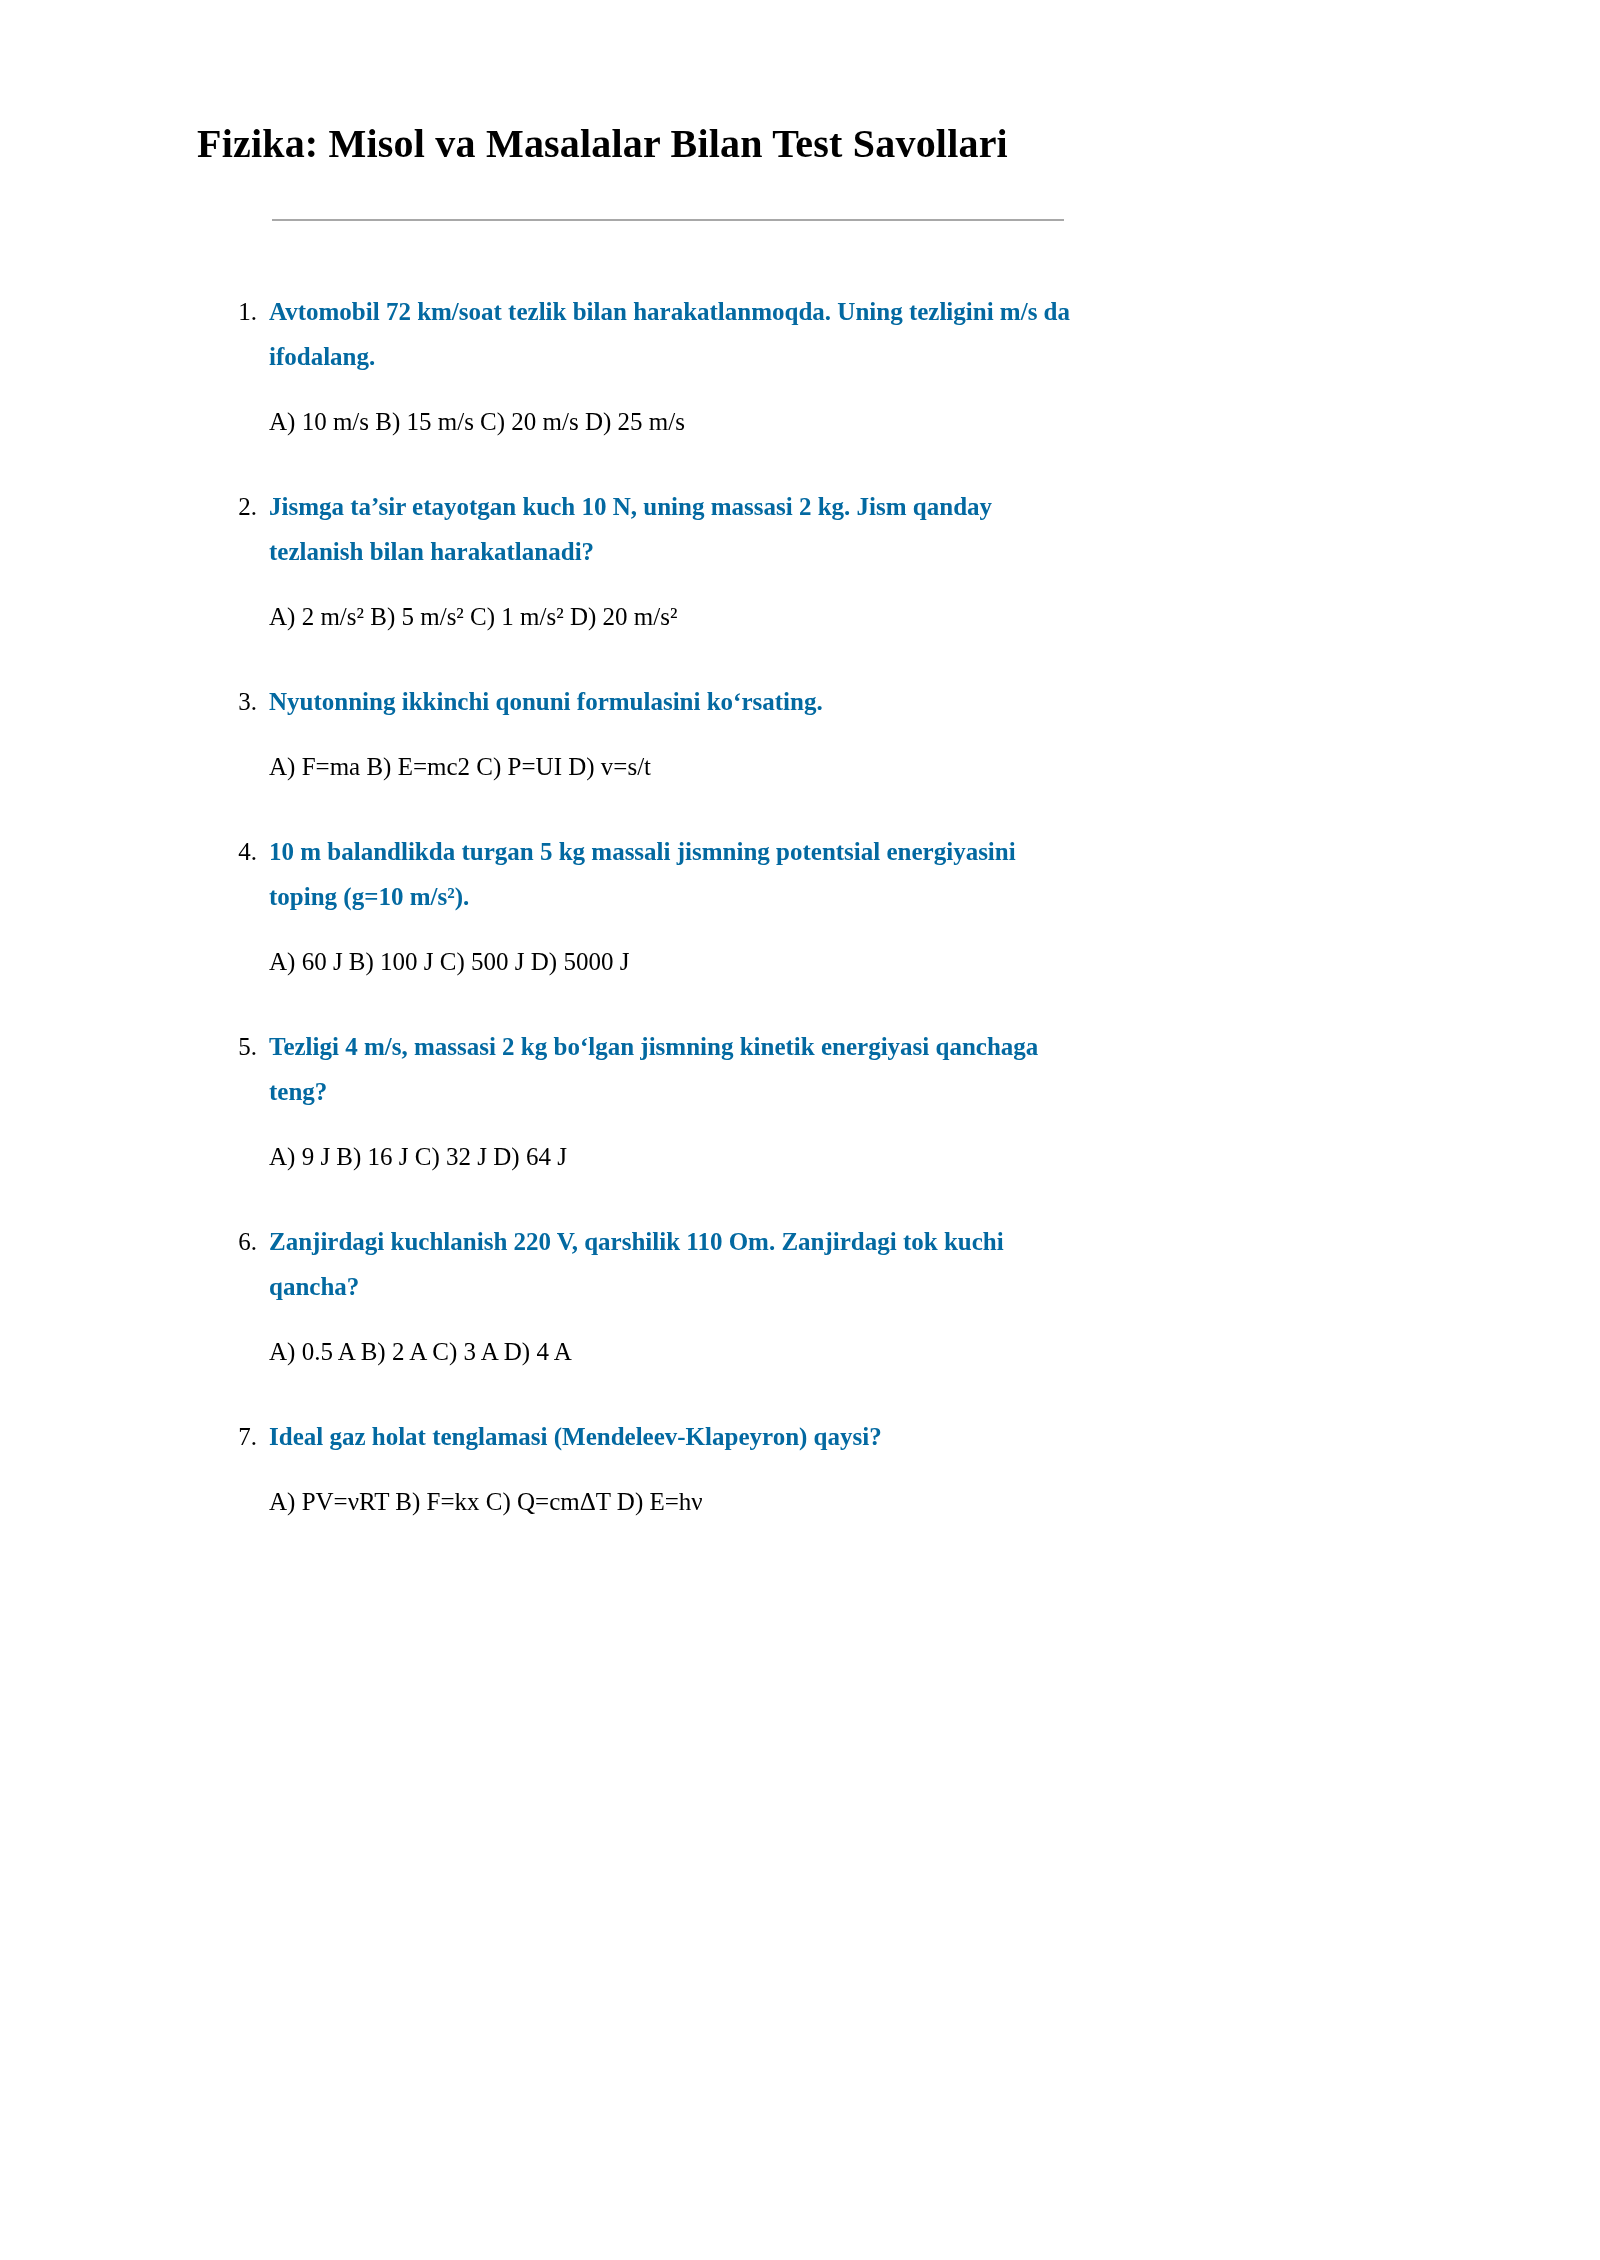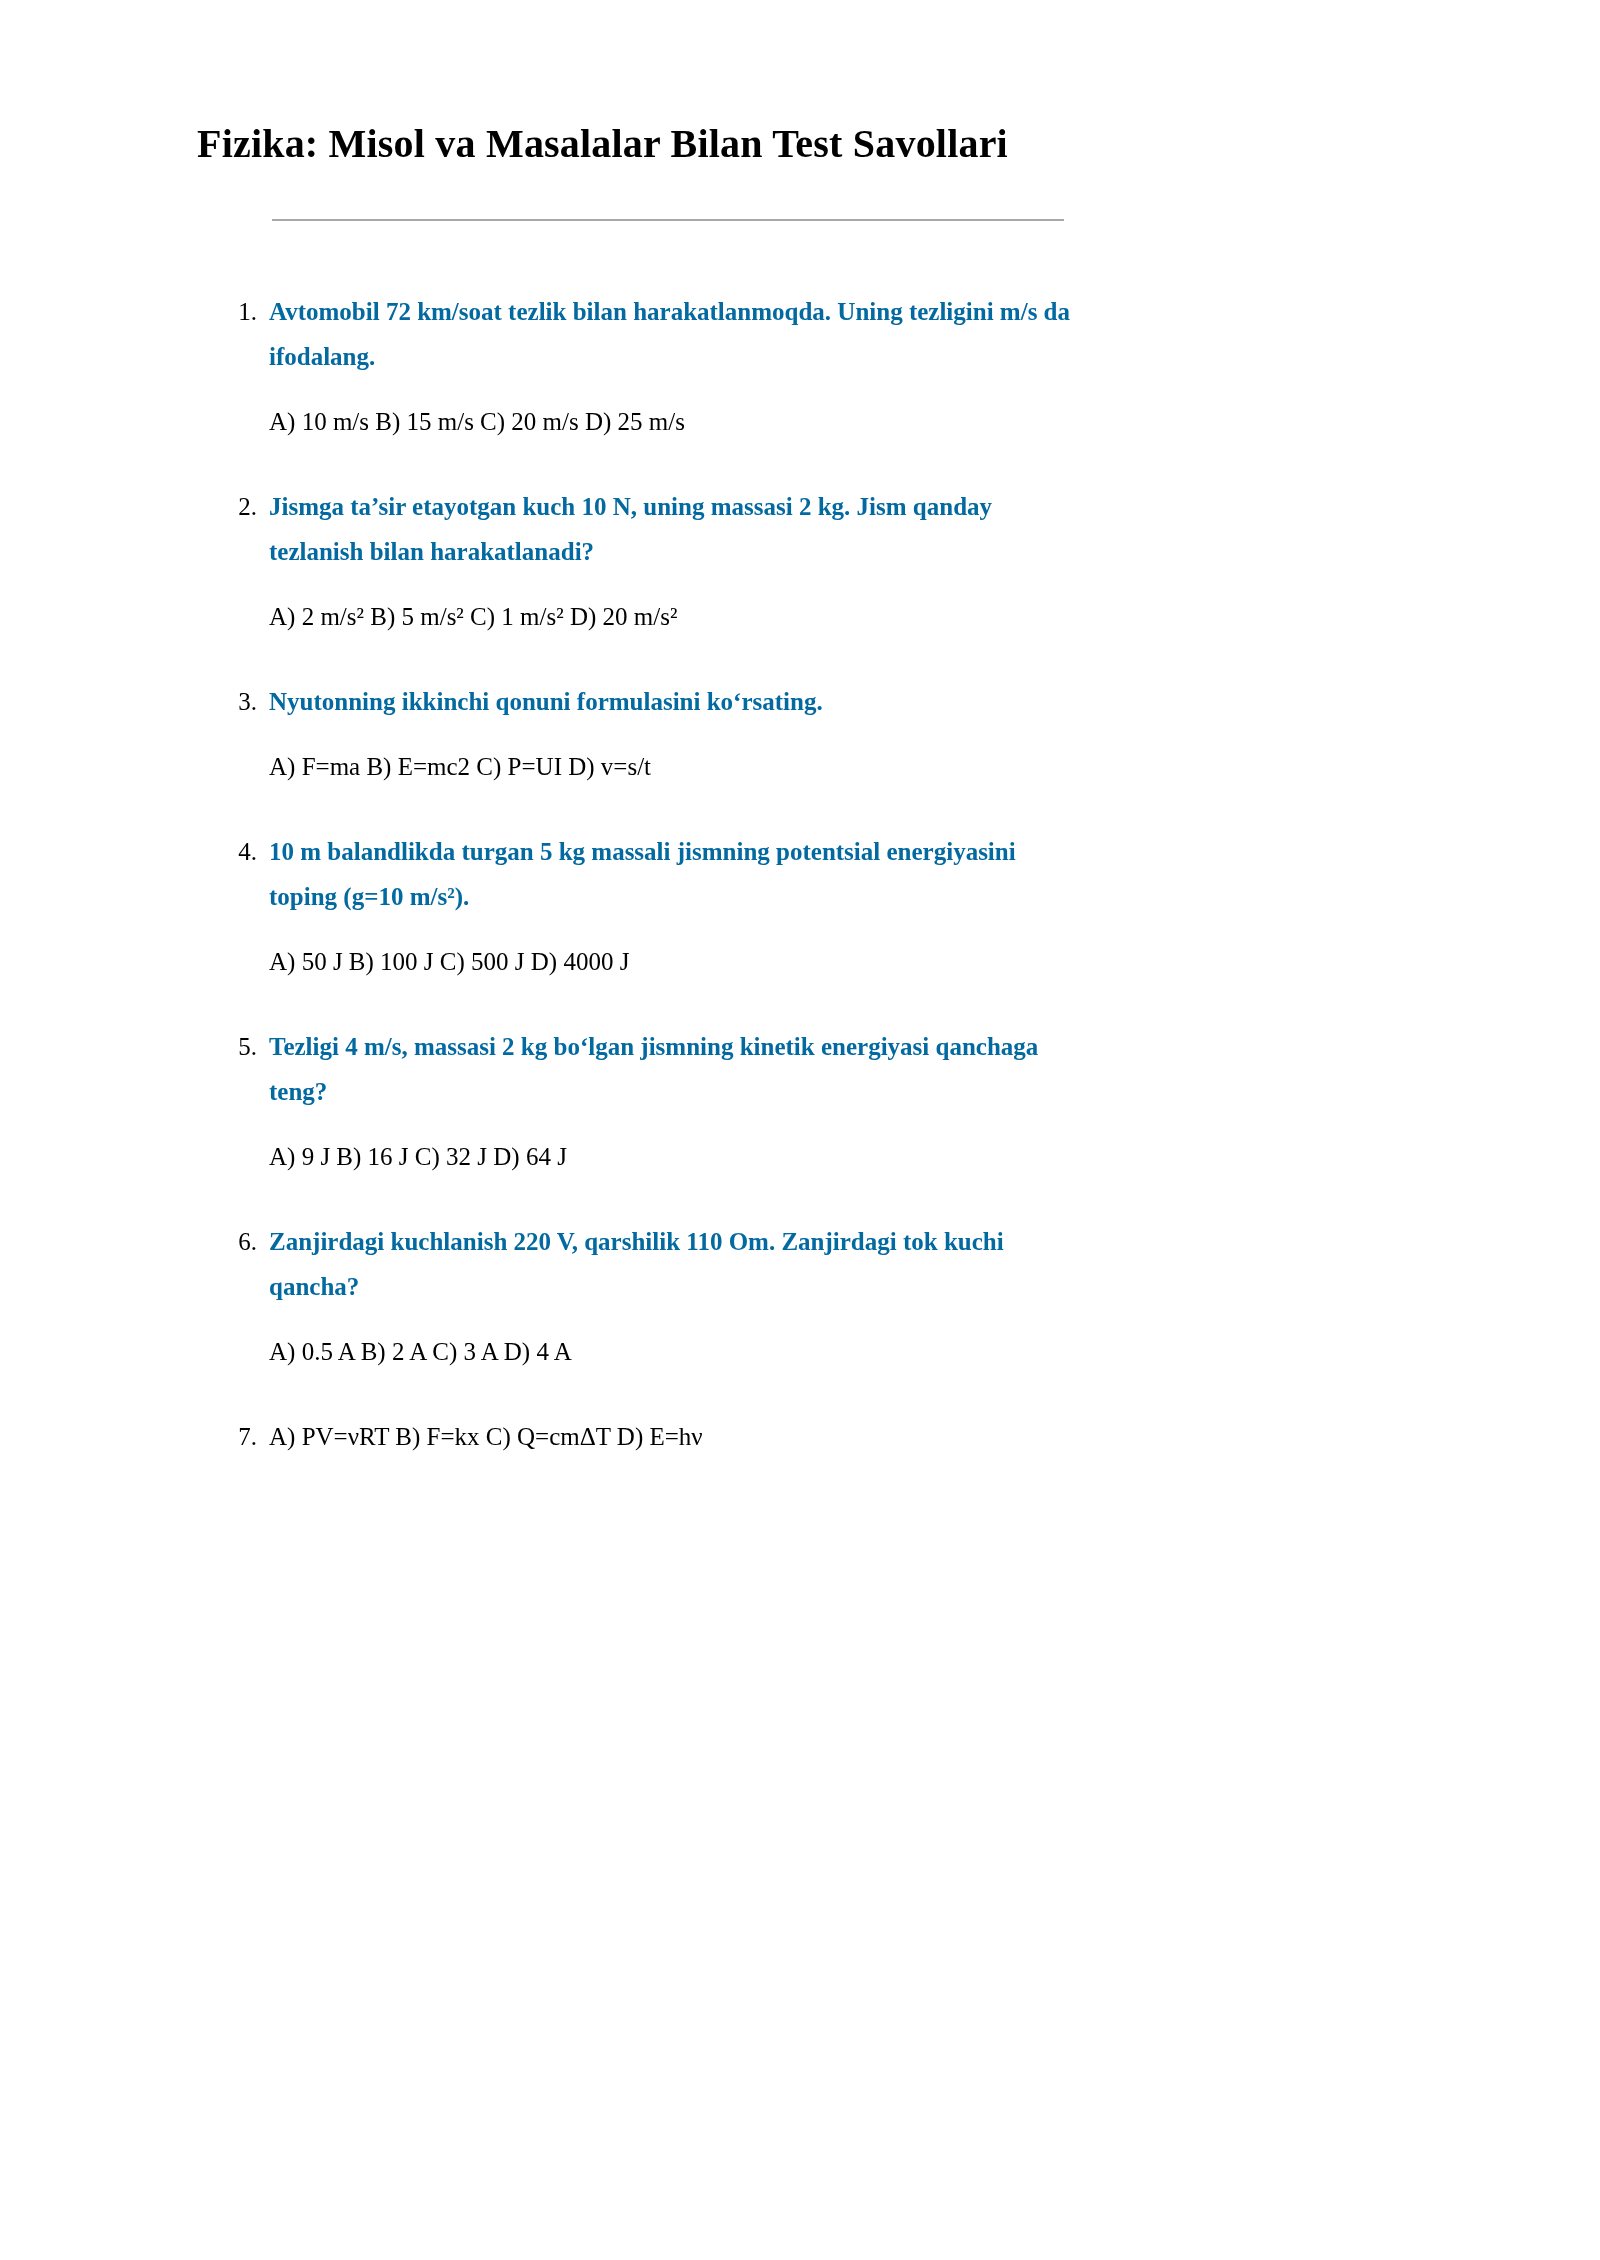--- a/index.html
+++ b/index.html
@@ -100,21 +100,21 @@
       <div class="q-body">
         <p class="q-text">Nyutonning ikkinchi qonuni formulasini ko‘rsating.</p>
         <p class="q-options">A) F=ma B) E=mc2 C) P=UI D) v=s/t</p>
       </div>
     </li>
 
     <li class="question-item">
       <span class="q-number">4.</span>
       <div class="q-body">
         <p class="q-text">10 m balandlikda turgan 5 kg massali jismning potentsial energiyasini toping (g=10 m/s²).</p>
-        <p class="q-options">A) 50 J B) 100 J C) 500 J D) 4000 J</p>
+        <p class="q-options">A) 60 J B) 100 J C) 500 J D) 5000 J</p>
       </div>
     </li>
 
     <li class="question-item">
       <span class="q-number">5.</span>
       <div class="q-body">
         <p class="q-text">Tezligi 4 m/s, massasi 2 kg bo‘lgan jismning kinetik energiyasi qanchaga teng?</p>
         <p class="q-options">A) 9 J B) 16 J C) 32 J D) 64 J</p>
       </div>
     </li>
@@ -123,18 +123,19 @@
       <span class="q-number">6.</span>
       <div class="q-body">
         <p class="q-text">Zanjirdagi kuchlanish 220 V, qarshilik 110 Om. Zanjirdagi tok kuchi qancha?</p>
         <p class="q-options">A) 0.5 A B) 2 A C) 3 A D) 4 A</p>
       </div>
     </li>
 
     <li class="question-item">
       <span class="q-number">7.</span>
       <div class="q-body">
+        <p class="q-text">Ideal gaz holat tenglamasi (Mendeleev-Klapeyron) qaysi?</p>
         <p class="q-options">A) PV=νRT B) F=kx C) Q=cmΔT D) E=hν</p>
       </div>
     </li>
   </ol>
 
 </div>
 
 </body></html>

